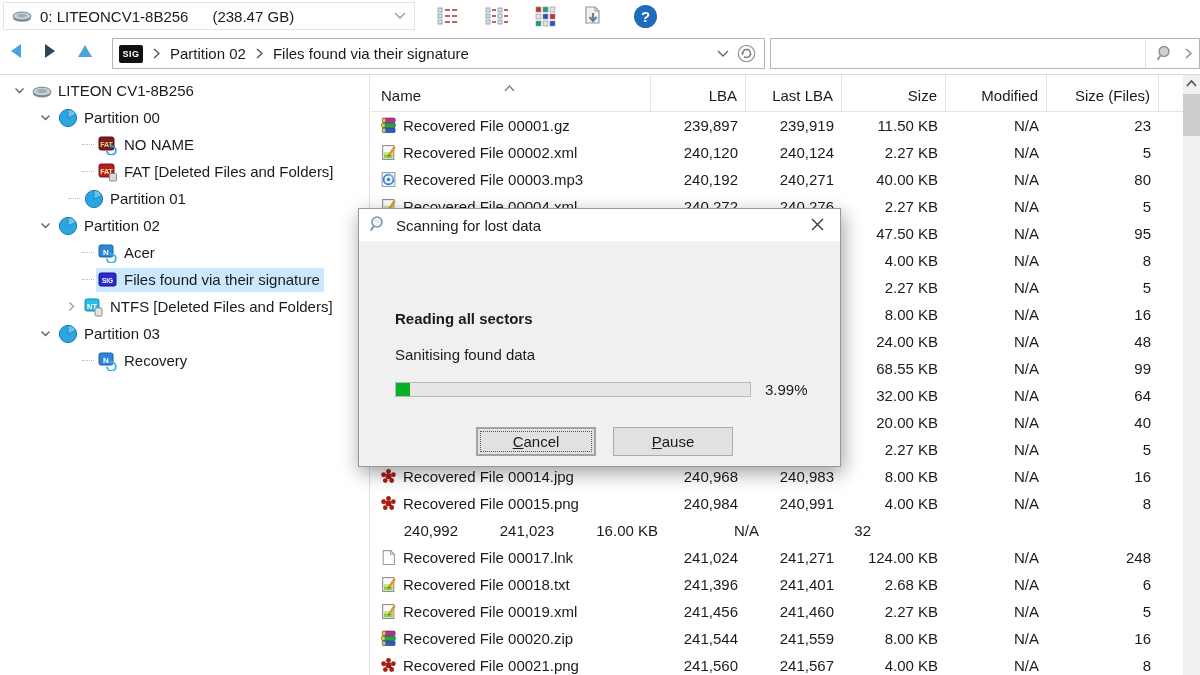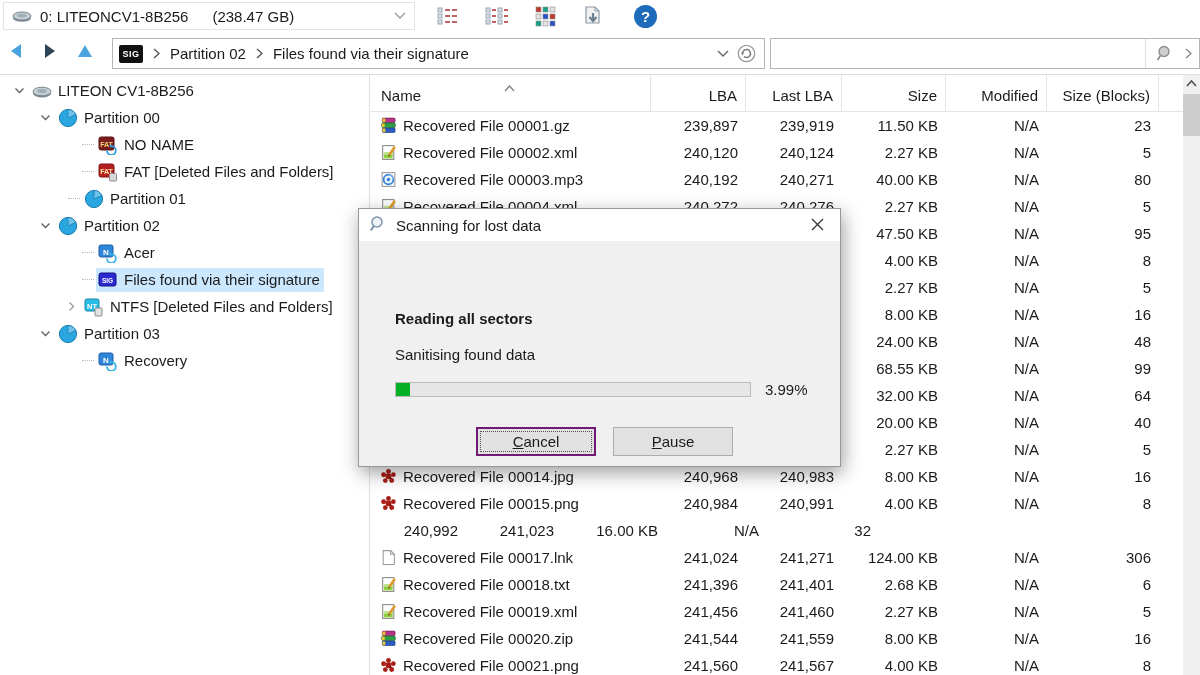--- a/index.html
+++ b/index.html
@@ -91,21 +91,21 @@
   .dlg-status { position:absolute; left:36px; top:137px; }
   .progress-track { position:absolute; left:36px; top:173px; width:356px; height:15px;
                     border:1px solid #bcbcbc; background:#e6e6e6; }
   .progress-fill { height:100%; background:#06b025; width:0; }
   .progress-label { position:absolute; left:406px; top:172px; }
   .btn { position:absolute; top:218px; width:120px; height:29px; background:#e1e1e1;
          border:1px solid #adadad; font-size:15px; font-family:"Liberation Sans",sans-serif;
          cursor:pointer; color:#1b1b1b; }
   .btn span { display:block; }
   .btn span::first-letter { text-decoration:underline; }
-  .btn-cancel { left:117px; border:2px solid #701a75; outline:1px dotted #555; outline-offset:-5px; }
+  .btn-cancel { left:117px; border:2px solid #a3a3a3; outline:1px dotted #555; outline-offset:-5px; }
   .btn-pause { left:254px; }
 </style>
 </head>
 <body>
 
 <div class="app">
 
   <div class="toolbar">
     <div class="device-combo">
       <span class="dicon">
@@ -434,21 +434,21 @@
         <div class="hcell hc-num hc-lastlba">
             <span>Last LBA</span>
           </div>
         <div class="hcell hc-num hc-size">
             <span>Size</span>
           </div>
         <div class="hcell hc-num hc-mod">
             <span>Modified</span>
           </div>
         <div class="hcell hc-num hc-blocks">
-            <span>Size (Blocks)</span>
+            <span>Size (Files)</span>
           </div>
         <div class="hcell hc-fill"></div>
       </div>
       <div class="lbody">
           <div class="frow">
             <div class="c c-name">
               <span class="ficon">
                 <svg width="17" height="17" viewBox="0 0 16 16">
                   <rect x="2.2" y="1" width="12" height="4.2" rx="1" fill="#b5338a" stroke="#6d1d52" stroke-width="0.6"></rect>
                   <rect x="2.4" y="1.4" width="2.6" height="3.4" fill="#e8c531"></rect>
@@ -672,21 +672,21 @@
                   <path d="M3 1.5 h7 l3.5 3.5 v9.5 h-10.5 z" fill="#fff" stroke="#9a9a9a"></path>
                   <path d="M10 1.5 v3.5 h3.5" fill="none" stroke="#9a9a9a"></path>
                 </svg>
               </span>
               <span>Recovered File 00017.lnk</span>
             </div>
             <div class="c c-num c-lba">241,024</div>
             <div class="c c-num c-lastlba">241,271</div>
             <div class="c c-num c-size">124.00 KB</div>
             <div class="c c-num c-mod">N/A</div>
-            <div class="c c-num c-blocks">306</div>
+            <div class="c c-num c-blocks">248</div>
           </div>
           <div class="frow">
             <div class="c c-name">
               <span class="ficon">
                 <svg width="17" height="17" viewBox="0 0 16 16">
                   <rect x="2.5" y="1.5" width="10.5" height="13" fill="#fdfdfd" stroke="#8a8a8a"></rect>
                   <rect x="3.6" y="7.8" width="8.3" height="5.7" fill="#8fce3c"></rect>
                   <rect x="3.6" y="7.8" width="8.3" height="2.2" fill="#c6e89a"></rect>
                   <line x1="8.5" y1="10.5" x2="14" y2="2.5" stroke="#e09a2b" stroke-width="2.4"></line>
                   <polygon points="7.6,12 8.1,9.9 9.6,11 " fill="#5a4a28"></polygon>

